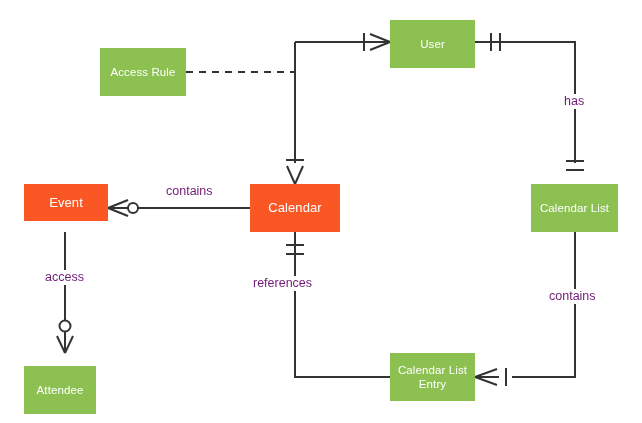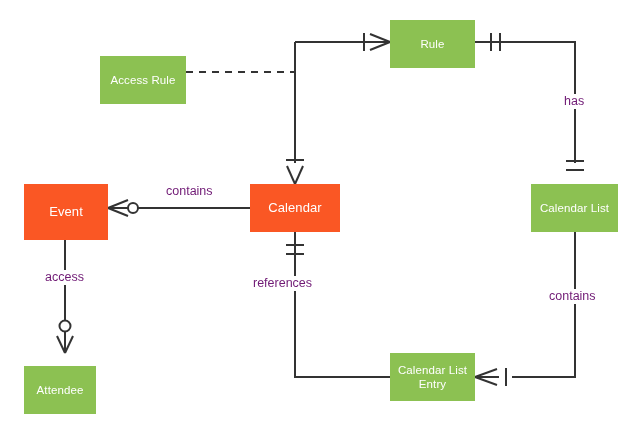--- a/index.html
+++ b/index.html
@@ -104,29 +104,29 @@
 
       <path d="M512,377 L575,377 L575,232"></path>
       <path d="M475,377 L497,369"></path>
       <path d="M475,377 L497,385"></path>
       <path d="M475,377 L499,377"></path>
       <path d="M506,368 L506,386"></path>
 
     </g>
   </svg>
 
-  <div class="entity green" style="left:100px; top:48px; width:86px; height:48px;margin-top:8px;">
+  <div class="entity green" style="left:100px; top:48px; width:86px; height:48px;">
     <span>Access Rule</span>
   </div>
 
   <div class="entity green" style="left:390px; top:20px; width:85px; height:48px;">
-    <span>Rule</span>
+    <span>User</span>
   </div>
 
-  <div class="entity orange big" style="left:24px; top:184px; width:84px; height:56px;">
+  <div class="entity orange big" style="left:24px; top:184px; width:84px; height:37px;">
     <span>Event</span>
   </div>
 
   <div class="entity green" style="left:531px; top:184px; width:87px; height:48px;">
     <span>Calendar List</span>
   </div>
 
   <div class="entity orange big" style="left:250px; top:184px; width:90px; height:48px;">
     <span>Calendar</span>
   </div>

